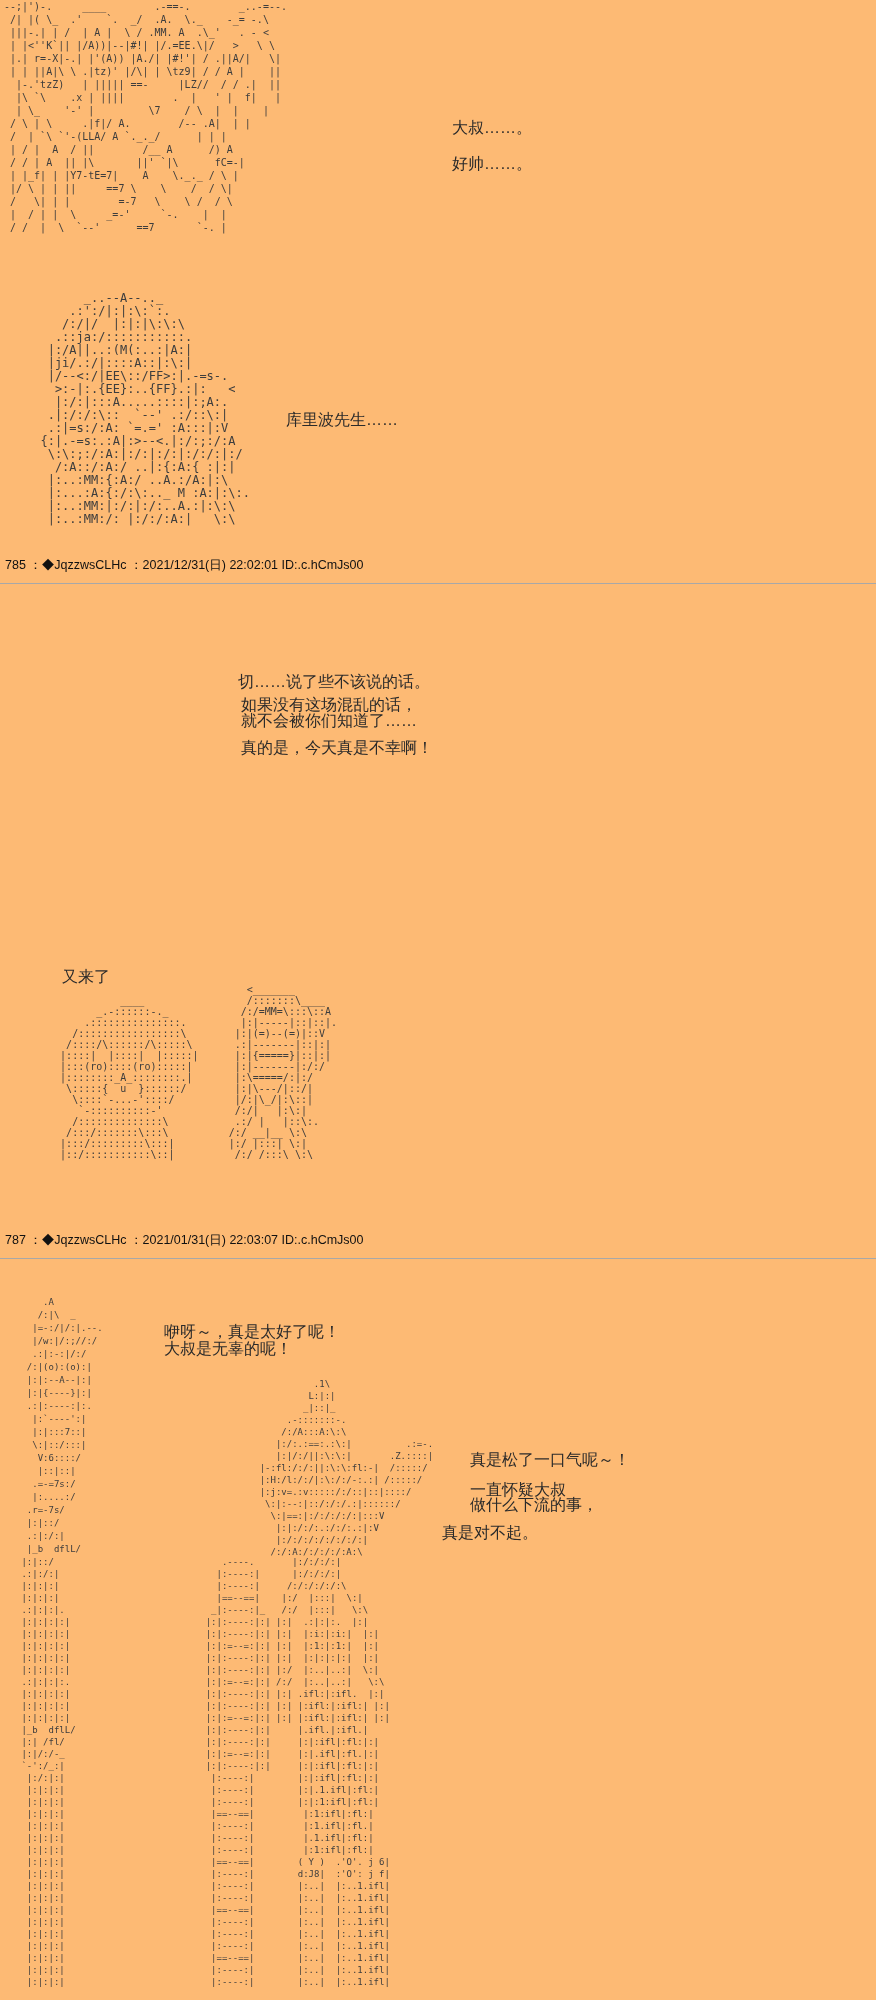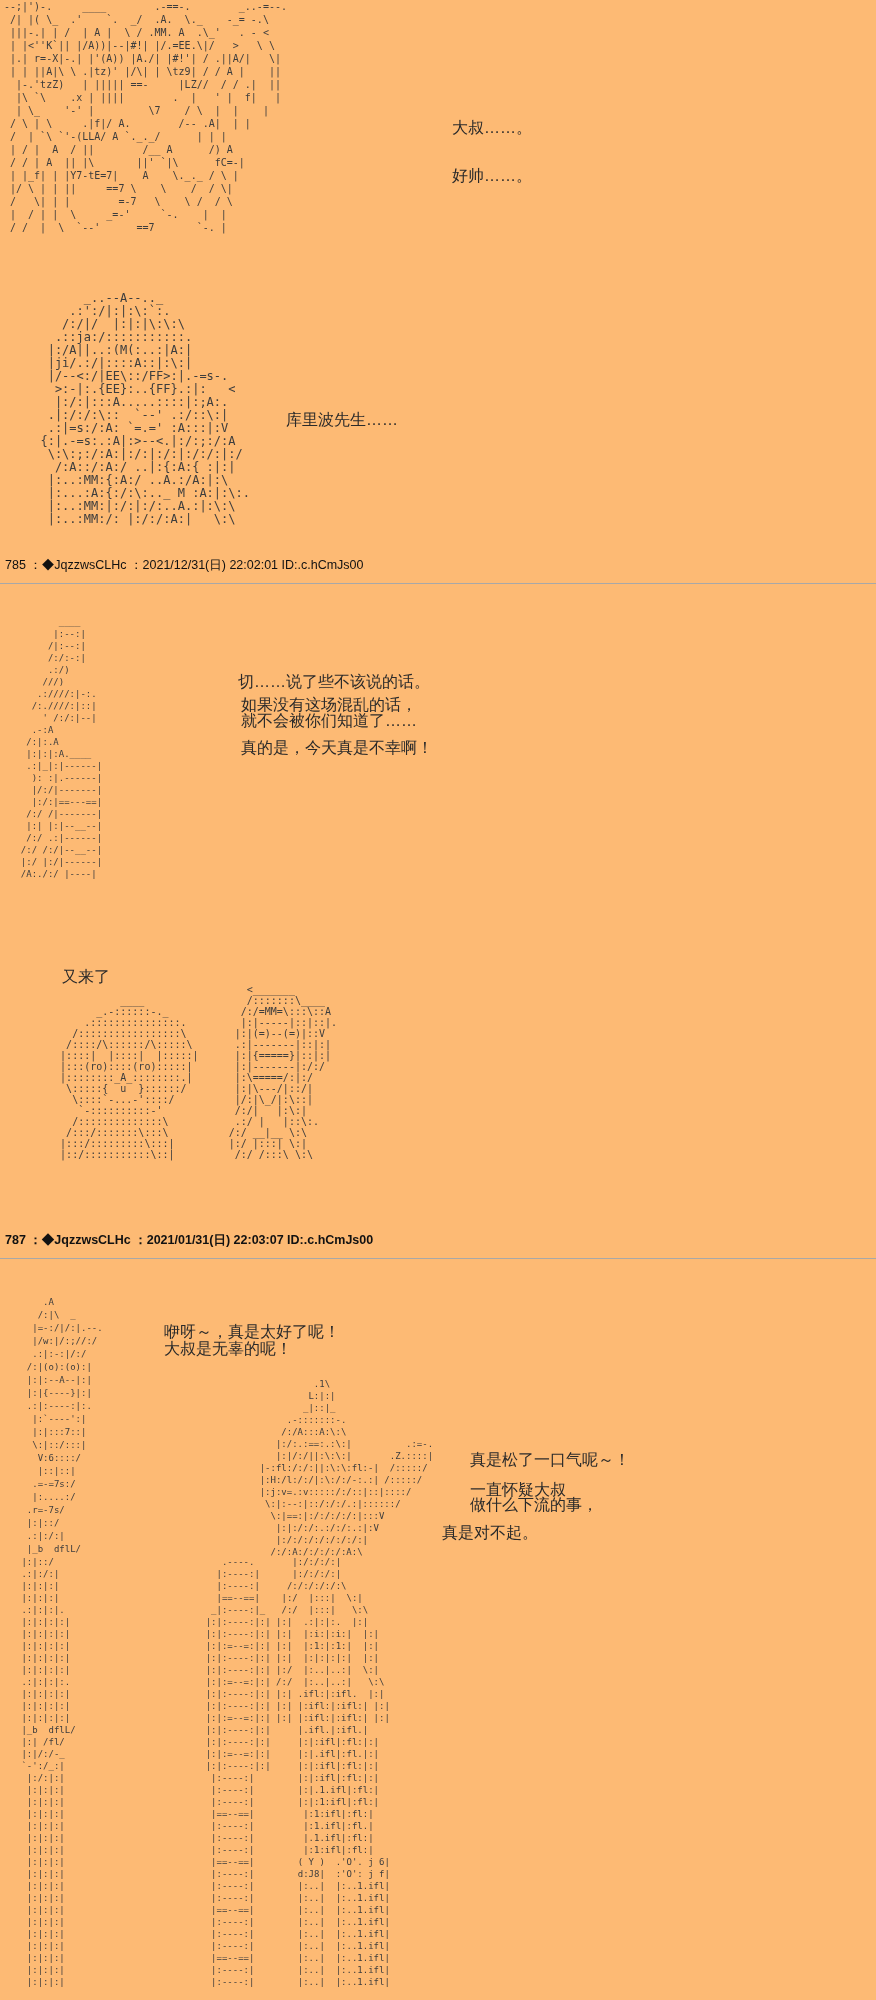--- a/index.html
+++ b/index.html
@@ -59,21 +59,21 @@
  | / |  A  / ||        /__ A      /) A
  / / | A  || |\       ||' `|\      fC=-|
  | |_f| | |Y7-tE=7|    A    \._._ / \ |
  |/ \ | | ||     ==7 \    \    /  / \|
  /   \| | |        =-7   \    \ /  / \
  |  / | |  \     _=-'     `-.    |  |
  / /  |  \  `--'      ==7       `-. |</pre>
 
   <div class="dlg" style="left:452px; top:116px;">大叔……。</div>
 
-  <div class="dlg" style="left:452px; top:164px;">好帅……。</div>
+  <div class="dlg" style="left:452px; top:152px;">好帅……。</div>
 
   <pre class="aa" style="left:26px; top:292px; font-size:12px; line-height:13px;">        _..--A--.._
       .:':/|:|:\:`:.
      /:/|/  |:|:|\:\:\
     .::ja:/:::::::::::.
    |:/A||..:(M(:..:|A:|
    |ji/.:/|::::A::|:\:|
    |/--&lt;:/|EE\::/FF&gt;:|.-=s-.
     &gt;:-|:.{EE}:..{FF}.:|:   &lt;
     |:/:|:::A.....::::|:;A:.
@@ -86,42 +86,20 @@
    |:...:A:{:/:\:.._ M :A:|:\:.
    |:..:MM:|:/:|:/:..A.:|:\:\
    |:..:MM:/: |:/:/:A:|   \:\</pre>
 
   <div class="dlg" style="left:286px; top:408px;">库里波先生……</div>
 
   <div class="phead" style="left:5px; top:557px;">785 ：◆JqzzwsCLHc ：2021/12/31(日) 22:02:01 ID:.c.hCmJs00</div>
 
   <div class="divider" style="top:583px;"></div>
 
-  <pre class="aa" style="left:10px; top:616px; font-size:9px; line-height:12px;">         ____
-        |:--:|
-       /|:--:|
-       /:/:-:|
-       .:/)
-      ///)
-     .:////:|-:.
-    /:.////:|::|
-      ' /:/:|--|
-    .-:A
-   /:|:.A
-   |:|:|:A.____
-   .:|_|:|------|
-    ): :|.------|
-    |/:/|-------|
-    |:/:|==---==|
-   /:/ /|-------|
-   |:| |:|--__--|
-   /:/ .:|------|
-  /:/ /:/|--__--|
-  |:/ |:/|------|
-  /A:./:/ |----|</pre>
 
   <div class="dlg" style="left:238px; top:670px;">切……说了些不该说的话。</div>
 
   <div class="dlg" style="left:241px; top:697px; line-height:16px;">如果没有这场混乱的话，
 就不会被你们知道了……</div>
 
   <div class="dlg" style="left:241px; top:736px;">真的是，今天真是不幸啊！</div>
 
   <div class="dlg" style="left:62px; top:965px;">又来了</div>
 
@@ -135,21 +113,21 @@
      |:::(ro)::::(ro):::::|       |:|-------|:/:/
      |::::::::_A_::::::::.|       |:\=====/:|:/
       \:::::{  u  }::::::/        |:|\---/|::/|
        \::::`-...-'::::/          |/:|\_/|:\::|
         `-::::::::::-'            /:/|   |:\:|
        /::::::::::::::\           .:/ |   |::\:.
       /:::/:::::::\:::\          /:/ __|__ \:\
      |:::/:::::::::\:::|         |:/ |:::| \:|
      |::/:::::::::::\::|          /:/ /:::\ \:\</pre>
 
-  <div class="phead" style="left:5px; top:1232px;font-weight:bold;">787 ：◆JqzzwsCLHc ：2021/01/31(日) 22:03:07 ID:.c.hCmJs00</div>
+  <div class="phead" style="left:5px; top:1232px;">787 ：◆JqzzwsCLHc ：2021/01/31(日) 22:03:07 ID:.c.hCmJs00</div>
 
   <div class="divider" style="top:1258px;"></div>
 
   <pre class="aa" style="left:16px; top:1296px; font-size:9px; line-height:13px;">     .A
     /:|\  _
    |=-:/|/:|.--.
    |/w:|/:;//:/
    .:|:-:|/:/
   /:|(o):(o):|
   |:|:--A--|:|

